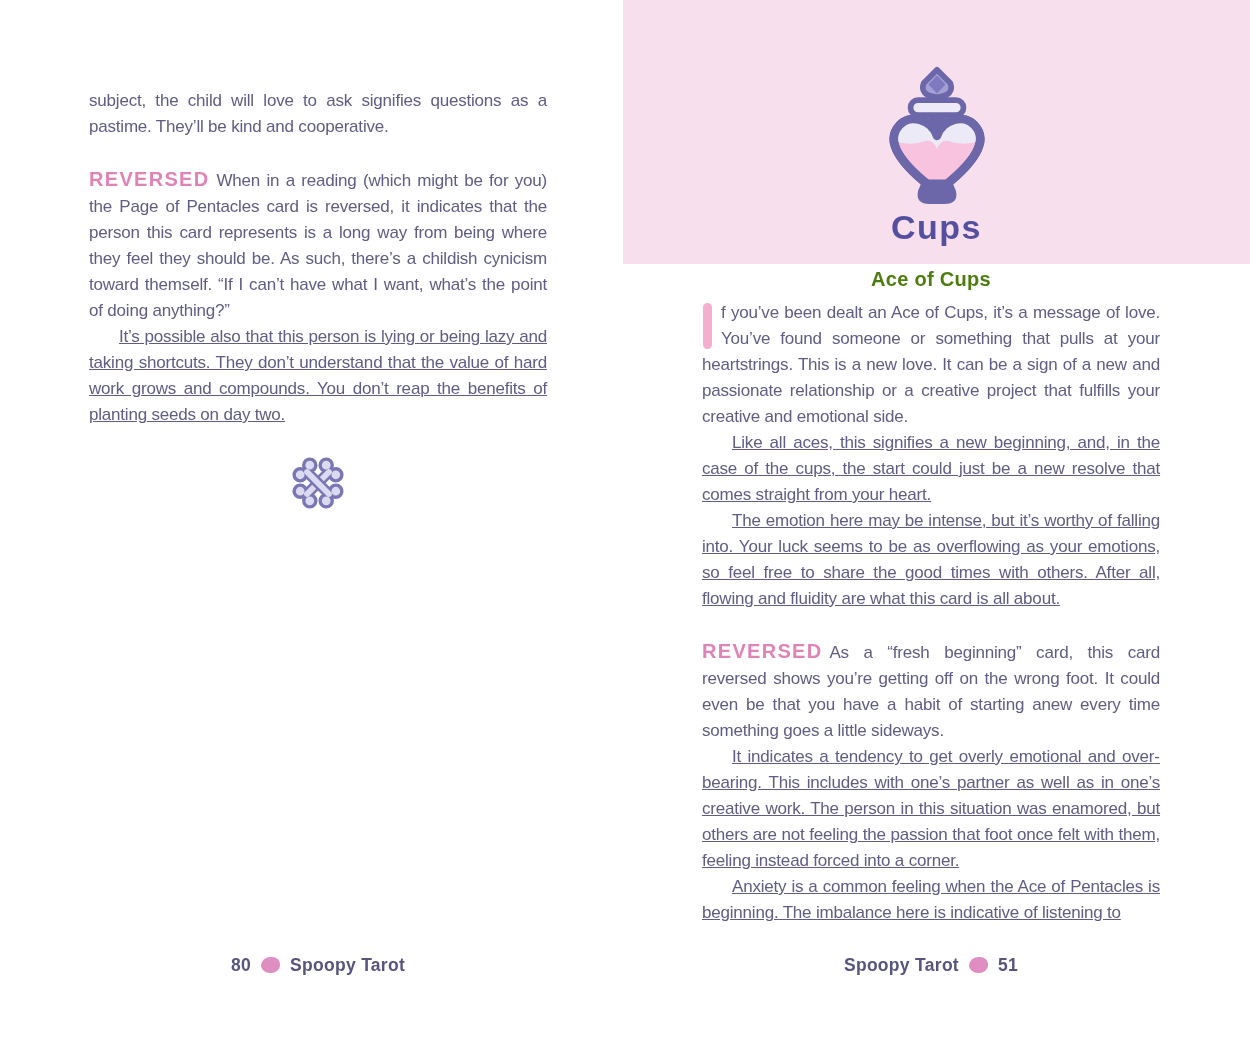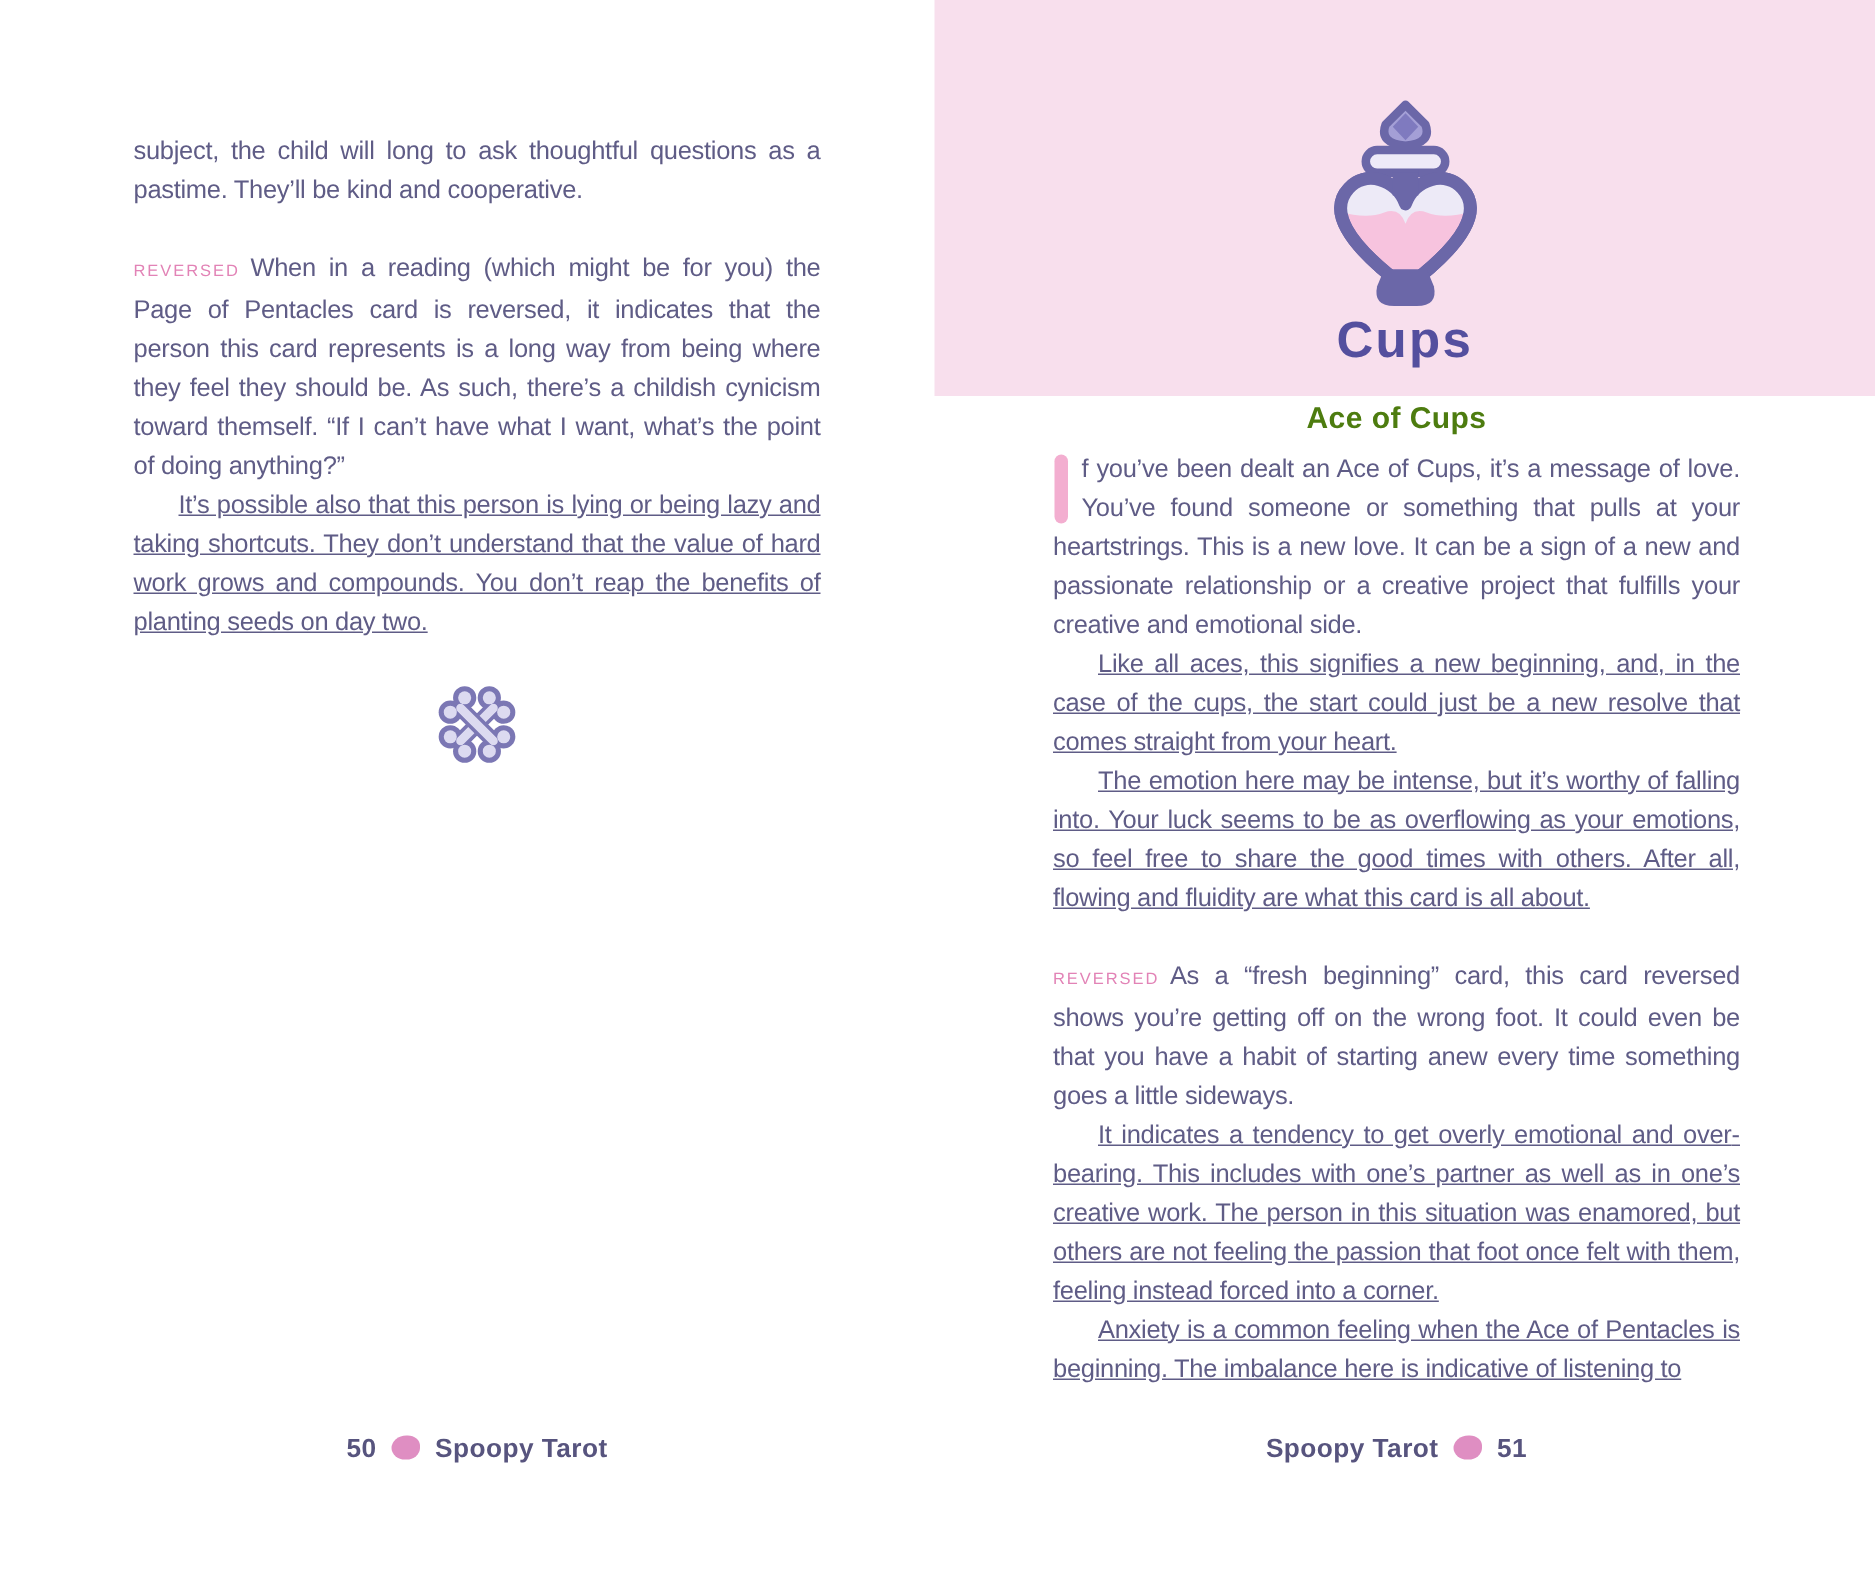--- a/index.html
+++ b/index.html
@@ -10,21 +10,21 @@
   .page-col{position:absolute;width:458px;}
   #left-col{left:89px;top:88px;}
   #right-col{left:702px;top:268px;width:458px;}
   p.body{
     margin:0;font-size:17px;line-height:26px;color:#5f5c86;
     text-align:justify;letter-spacing:-0.2px;
   }
   p.indent{text-indent:30px;text-decoration:underline;}
   p.gap-top{margin-top:26px;}
   .rev-label{
-    font-weight:normal;color:#e283b6;font-size:11px;letter-spacing:1.3px;
+    font-weight:bold;color:#e283b6;font-size:20px;letter-spacing:1.3px;
     margin-right:7px;
   }
   .dropcap{
     float:left;width:9px;height:46px;border-radius:5px;background:#f3aed0;
     margin:3px 9px 0 1px;color:transparent;overflow:hidden;font-size:2px;line-height:2px;
   }
   .ornament-wrap{margin-top:24px;text-align:center;}
   .banner{
     position:absolute;left:623px;top:0;width:627px;height:264px;
     background:#f8dfed;display:flex;flex-direction:column;align-items:center;
@@ -46,21 +46,21 @@
   #footer-right{left:702px;width:458px;}
   .blob{
     display:inline-block;width:19px;height:16px;background:#df8ec2;
     border-radius:55% 45% 50% 50%;margin:0 3px;
   }
 </style>
 </head>
 <body>
 
 <div class="page-col" id="left-col">
-  <p class="body">subject, the child will long to ask thoughtful questions as a pastime. They’ll be kind and cooperative.</p>
+  <p class="body">subject, the child will love to ask signifies questions as a pastime. They’ll be kind and cooperative.</p>
 
   <p class="body gap-top">
     <span class="rev-label">REVERSED</span><span>When in a reading (which might be for you) the Page of Pentacles card is reversed, it indicates that the person this card represents is a long way from being where they feel they should be. As such, there’s a child­ish cynicism toward themself. “If I can’t have what I want, what’s the point of doing anything?”</span>
   </p>
 
   <p class="body indent">It’s possible also that this person is lying or being lazy and taking shortcuts. They don’t understand that the value of hard work grows and compounds. You don’t reap the benefits of planting seeds on day two.</p>
 
   <div class="ornament-wrap">
     
     <svg width="62" height="62" viewBox="0 0 64 64">
@@ -94,21 +94,21 @@
           <circle cx="51" cy="25" r="4.5"></circle>
             <circle cx="51" cy="39" r="4.5"></circle>
           <rect x="13" y="29" width="38" height="6" rx="3"></rect>
         </g>
       </g>
     </svg>
   </div>
 </div>
 
 <div class="footer" id="footer-left">
-  <span>50</span>
+  <span>80</span>
   <span class="blob"></span>
   <span>Spoopy Tarot</span>
 </div>
 
 <div class="banner">
 
   <svg width="104" height="140" viewBox="0 0 110 148">
     <defs>
       <clipPath id="heartclip">
         <path d="M55 74 C49 56 26 50 15 63 C1 78 12 101 55 133 C98 101 109 78 95 63 C84 50 61 56 55 74 Z"></path>

